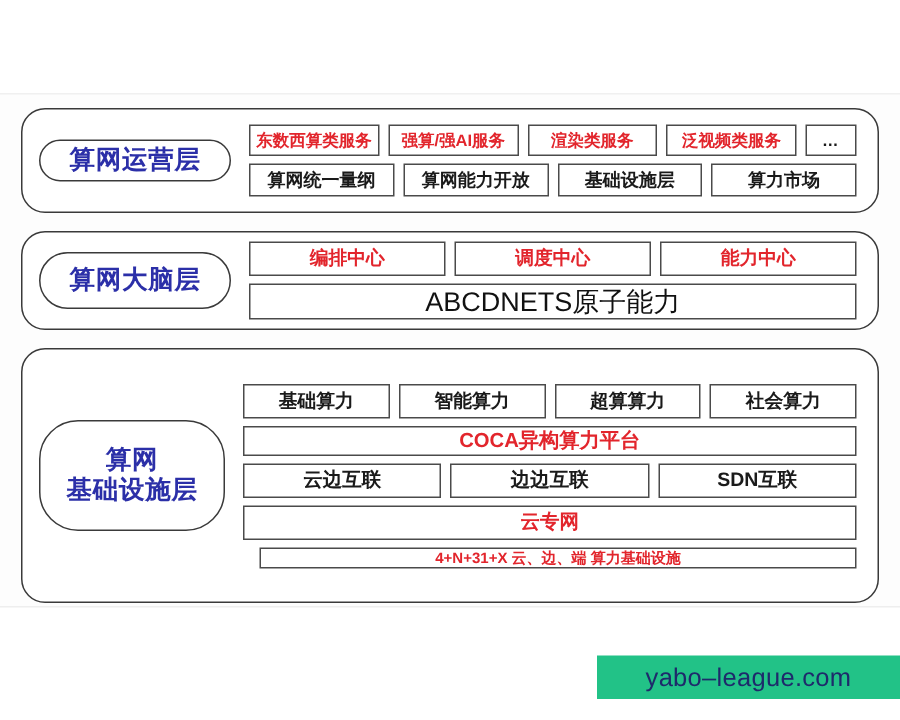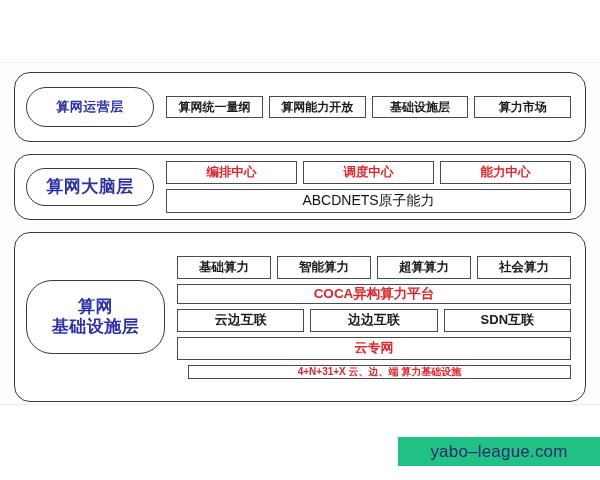--- a/index.html
+++ b/index.html
@@ -62,23 +62,23 @@
     box-sizing: border-box;
     display: flex;
     align-items: center;
     justify-content: center;
     text-align: center;
     color: #2b2fa8;
     font-weight: bold;
     letter-spacing: 0.5px;
     line-height: 1.18;
   }
-  .pill-ops   { width: 128px; height: 40px; font-size: 13px; }
+  .pill-ops   { width: 128px; height: 28px; font-size: 17px; }
   .pill-brain { width: 128px; height: 38px; font-size: 17px; }
-  .pill-infra { width: 139px; height: 74px; font-size: 17px; border-radius: 26px; }
+  .pill-infra { width: 124px; height: 74px; font-size: 17px; border-radius: 26px; }
   .pill-infra span { display: block; }
 
   
   .rows {
     flex: 1 1 auto;
     display: flex;
     flex-direction: column;
     justify-content: center;
     gap: 5px;
     margin-left: 12px;
@@ -105,21 +105,21 @@
     flex: 1 1 0;
   }
   .cell.red { color: #e2252c; }
   .cell.wide { flex: 1 1 100%; }
   .cell.ellipsis { flex: 0 0 34px; font-size: 13px; letter-spacing: 1px; }
 
   .row-ops-1 .cell { height: 21px; font-size: 11px; }
   .row-ops-2 .cell { height: 22px; font-size: 12px; }
 
   .row-brain-1 .cell { height: 23px; font-size: 12.5px; }
-  .row-brain-2 .cell { height: 24px; font-size: 14px; font-weight: normal; color: #111; }
+  .row-brain-2 .cell { height: 24px; font-size: 18px; font-weight: normal; color: #111; }
 
   .row-infra .cell { height: 23px; font-size: 12.5px; }
   .row-infra-coca .cell { height: 20px; font-size: 13.5px; }
   .row-infra-cloud .cell { height: 23px; font-size: 13px; }
   .row-infra-base .cell { height: 14px; font-size: 10px; margin-left: 11px; }
 
   
   #watermark {
     position: absolute;
     left: 398px;
@@ -139,20 +139,27 @@
 <body>
 
 <div id="page-panel"></div>
 
 <div id="diagram">
 
   <div class="layer layer-ops">
     <div class="pill pill-ops">算网运营层</div>
     <div class="rows">
 
+      <div class="row row-ops-1">
+        <div class="cell red">东数西算类服务</div>
+        <div class="cell red">强算/强AI服务</div>
+        <div class="cell red">渲染类服务</div>
+        <div class="cell red">泛视频类服务</div>
+        <div class="cell ellipsis">…</div>
+      </div>
 
       <div class="row row-ops-2">
         <div class="cell">算网统一量纲</div>
         <div class="cell">算网能力开放</div>
         <div class="cell">基础设施层</div>
         <div class="cell">算力市场</div>
       </div>
 
     </div>
   </div>

